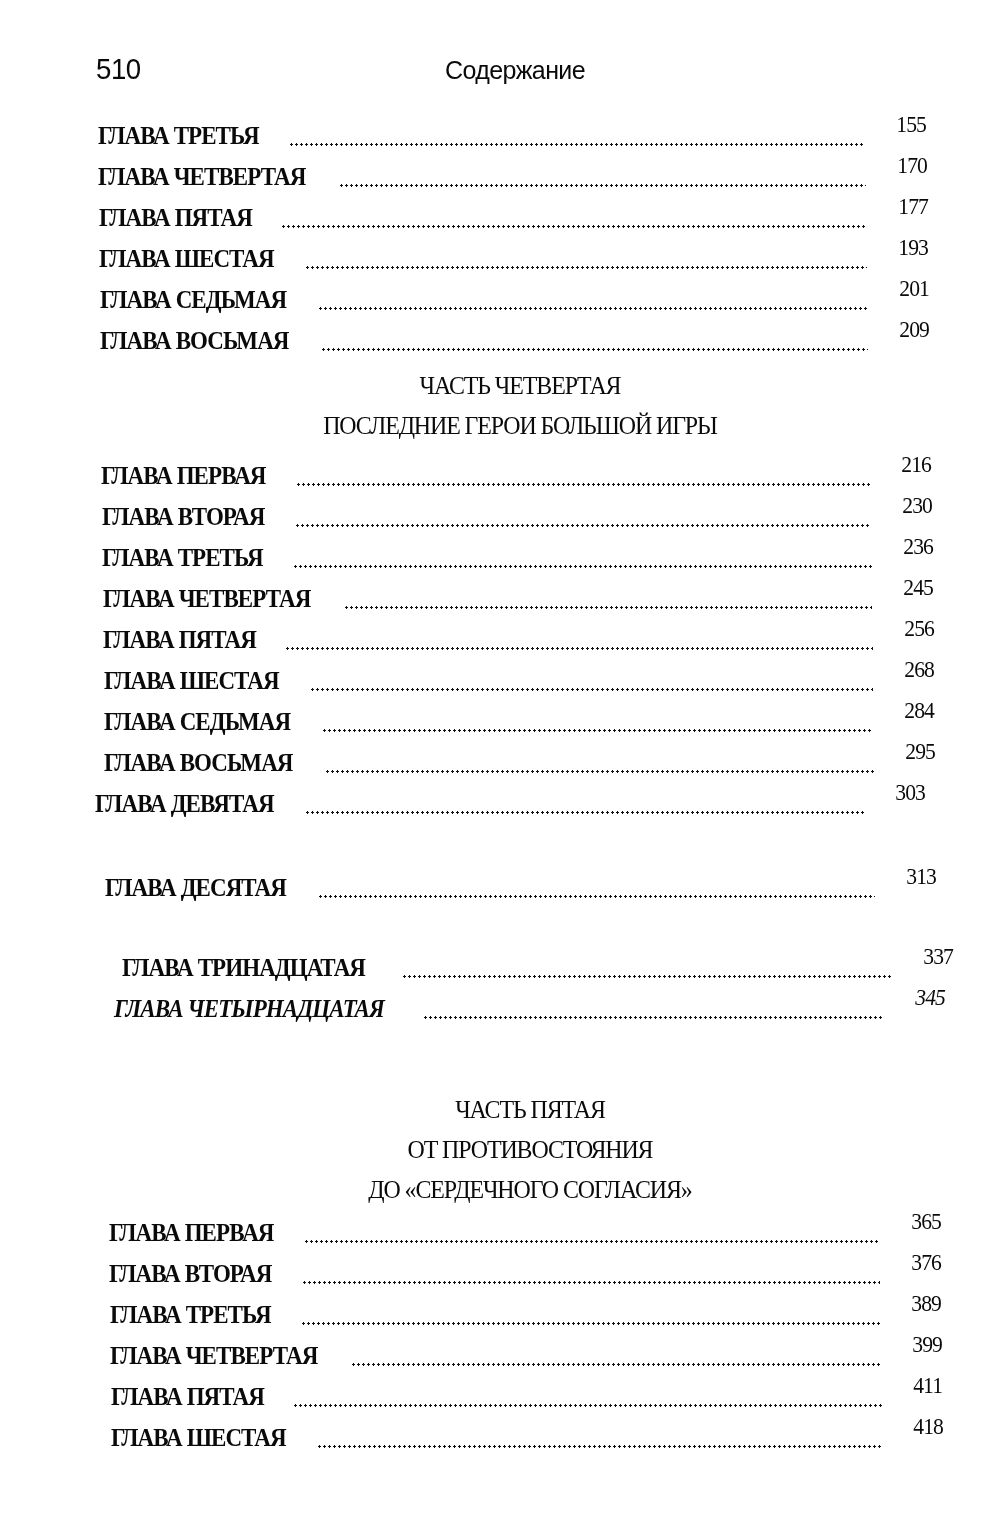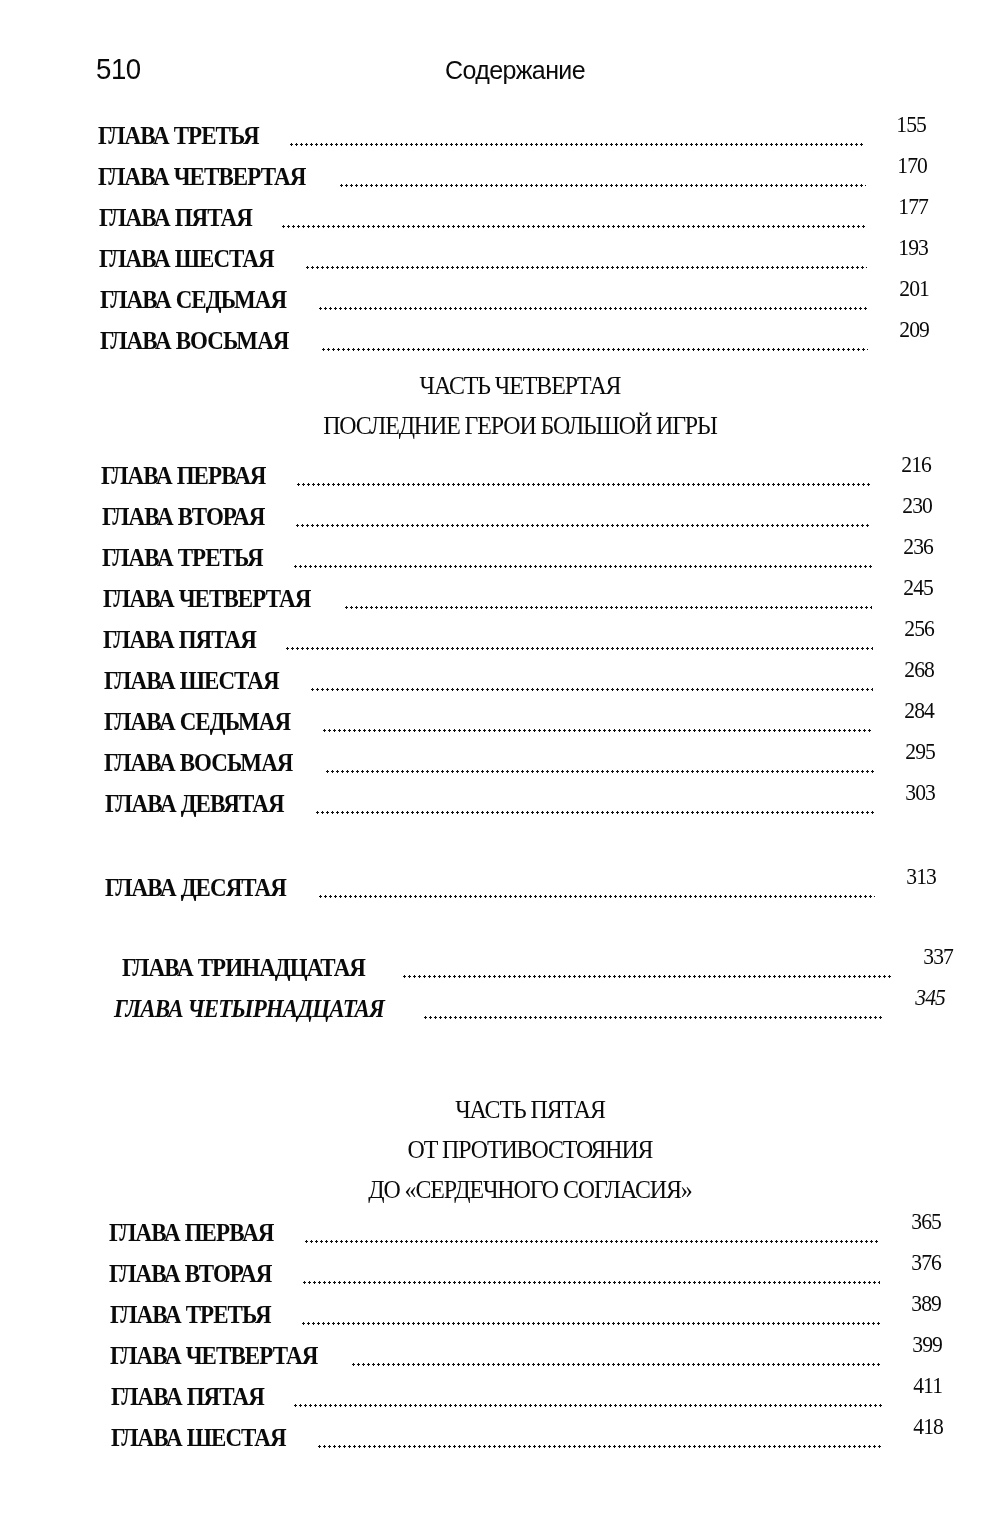--- a/index.html
+++ b/index.html
@@ -168,21 +168,21 @@
   <div class="toc-row" style="left:104px; width:830px; top:702px;">
     <span class="toc-title">ГЛАВА СЕДЬМАЯ</span>
     <span class="toc-leader"></span>
     <span class="toc-page">284</span>
   </div>
   <div class="toc-row" style="left:104px; width:831px; top:743px;">
     <span class="toc-title">ГЛАВА ВОСЬМАЯ</span>
     <span class="toc-leader"></span>
     <span class="toc-page">295</span>
   </div>
-  <div class="toc-row" style="left:105px; width:830px; top:784px;text-align:right;">
+  <div class="toc-row" style="left:95px; width:830px; top:784px;text-align:right;">
     <span class="toc-title">ГЛАВА ДЕВЯТАЯ</span>
     <span class="toc-leader"></span>
     <span class="toc-page">303</span>
   </div>
   <div class="toc-row" style="left:105px; width:831px; top:868px;text-align:center;">
     <span class="toc-title">ГЛАВА ДЕСЯТАЯ</span>
     <span class="toc-leader"></span>
     <span class="toc-page">313</span>
   </div>
   <div class="toc-row" style="left:122px; width:831px; top:948px;">

